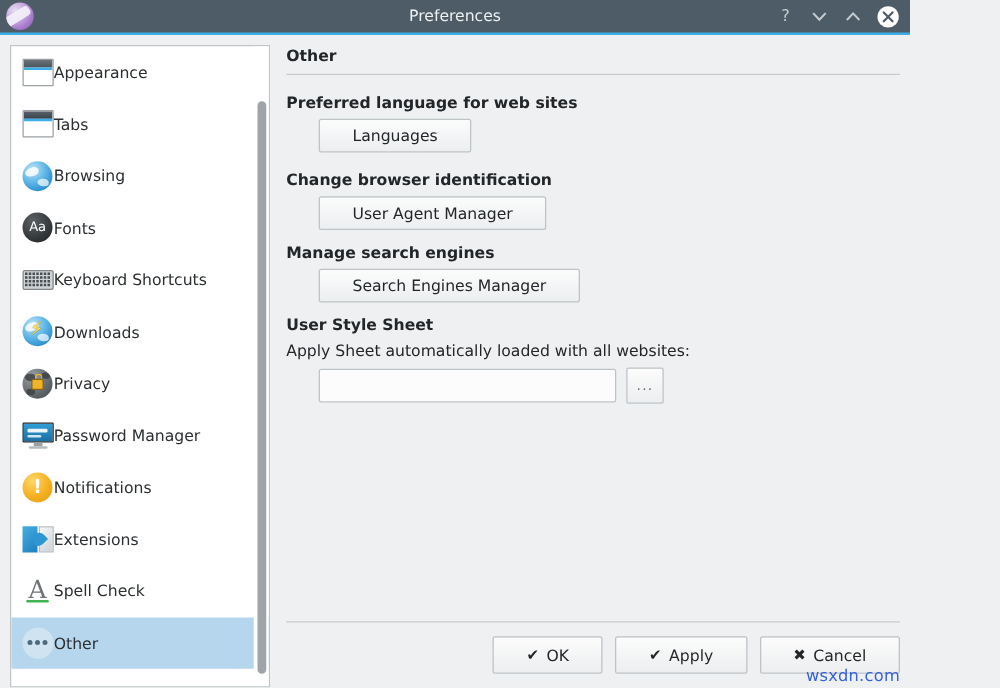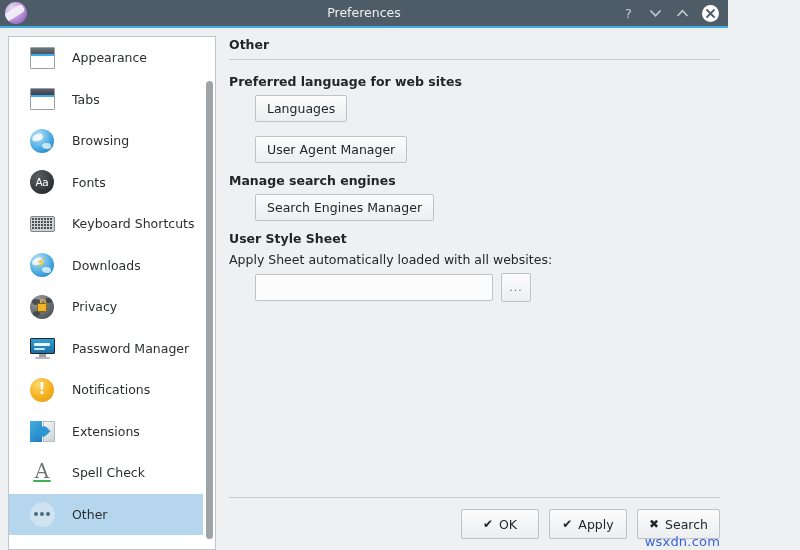--- a/index.html
+++ b/index.html
@@ -100,22 +100,22 @@
     flex: 0 0 auto;
   }
   #sidebar-list {
     position: absolute;
     top: 0; left: 0; right: 0; bottom: 0;
     overflow: hidden;
   }
   .side-item {
     height: 41.5px;
     display: flex; align-items: center;
-    padding-left: 20px;
-    gap: 17px;
+    padding-left: 8px;
+    gap: 0;
     cursor: pointer;
     color: #2b2f31;
     font-size: 12.5px;
   }
   .side-item.selected { background: #b6d6ee; }
   .side-ico {
     width: 26px; height: 26px;
     flex: 0 0 auto;
     position: relative;
     display: flex; align-items: center; justify-content: center;
@@ -412,21 +412,21 @@
   .sub-label {
     font-size: 12.5px;
     color: #232629;
     margin-bottom: 6px;
   }
   .btn {
     display: inline-flex;
     align-items: center; justify-content: center;
     gap: 6px;
     height: 27px;
-    padding: 0 11px;
+    padding: 0 26px;
     background: linear-gradient(#fcfcfc, #eceeef);
     border: 1px solid #bdc3c7;
     border-radius: 2px;
     font-size: 12.5px;
     color: #232629;
     cursor: pointer;
     white-space: nowrap;
     font-family: inherit;
   }
   .spacer-14 { height: 14px; }
@@ -679,20 +679,21 @@
 
       <div id="content">
 
         <div class="group-label">Preferred language for web sites</div>
         <div class="indent">
           <button class="btn">Languages</button>
         </div>
 
         <div class="spacer-14"></div>
 
+        <div class="group-label">Change browser identification</div>
         <div class="indent">
           <button class="btn">User Agent Manager</button>
         </div>
 
         <div class="spacer-10"></div>
 
         <div class="group-label">Manage search engines</div>
         <div class="indent">
           <button class="btn">Search Engines Manager</button>
         </div>
@@ -718,21 +719,21 @@
             <span>OK</span>
           </button>
 
           <button class="btn footer-btn">
             <span class="chk">✔</span>
             <span>Apply</span>
           </button>
 
           <button class="btn footer-btn">
             <span class="chk">✖</span>
-            <span>Search</span>
+            <span>Cancel</span>
           </button>
 
         </div>
       </div>
 
     </div>
   </div>
 
   <div id="watermark">wsxdn.com</div>
 </div>

